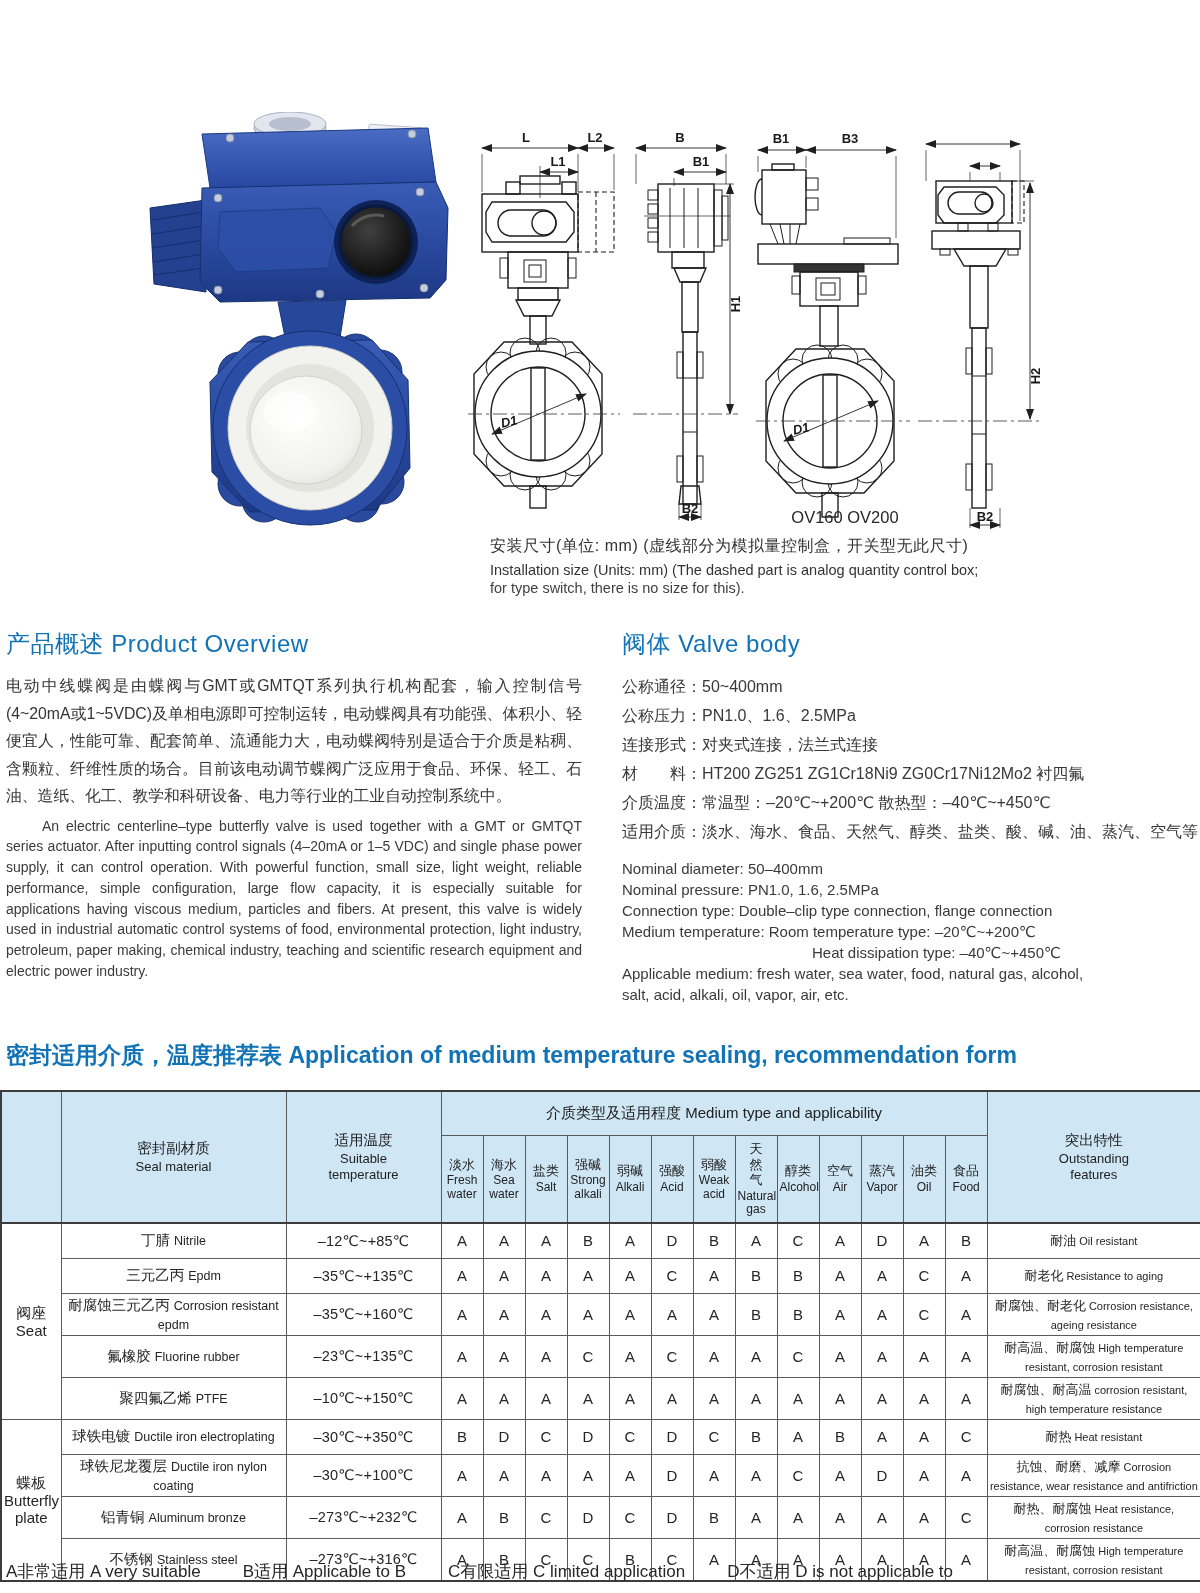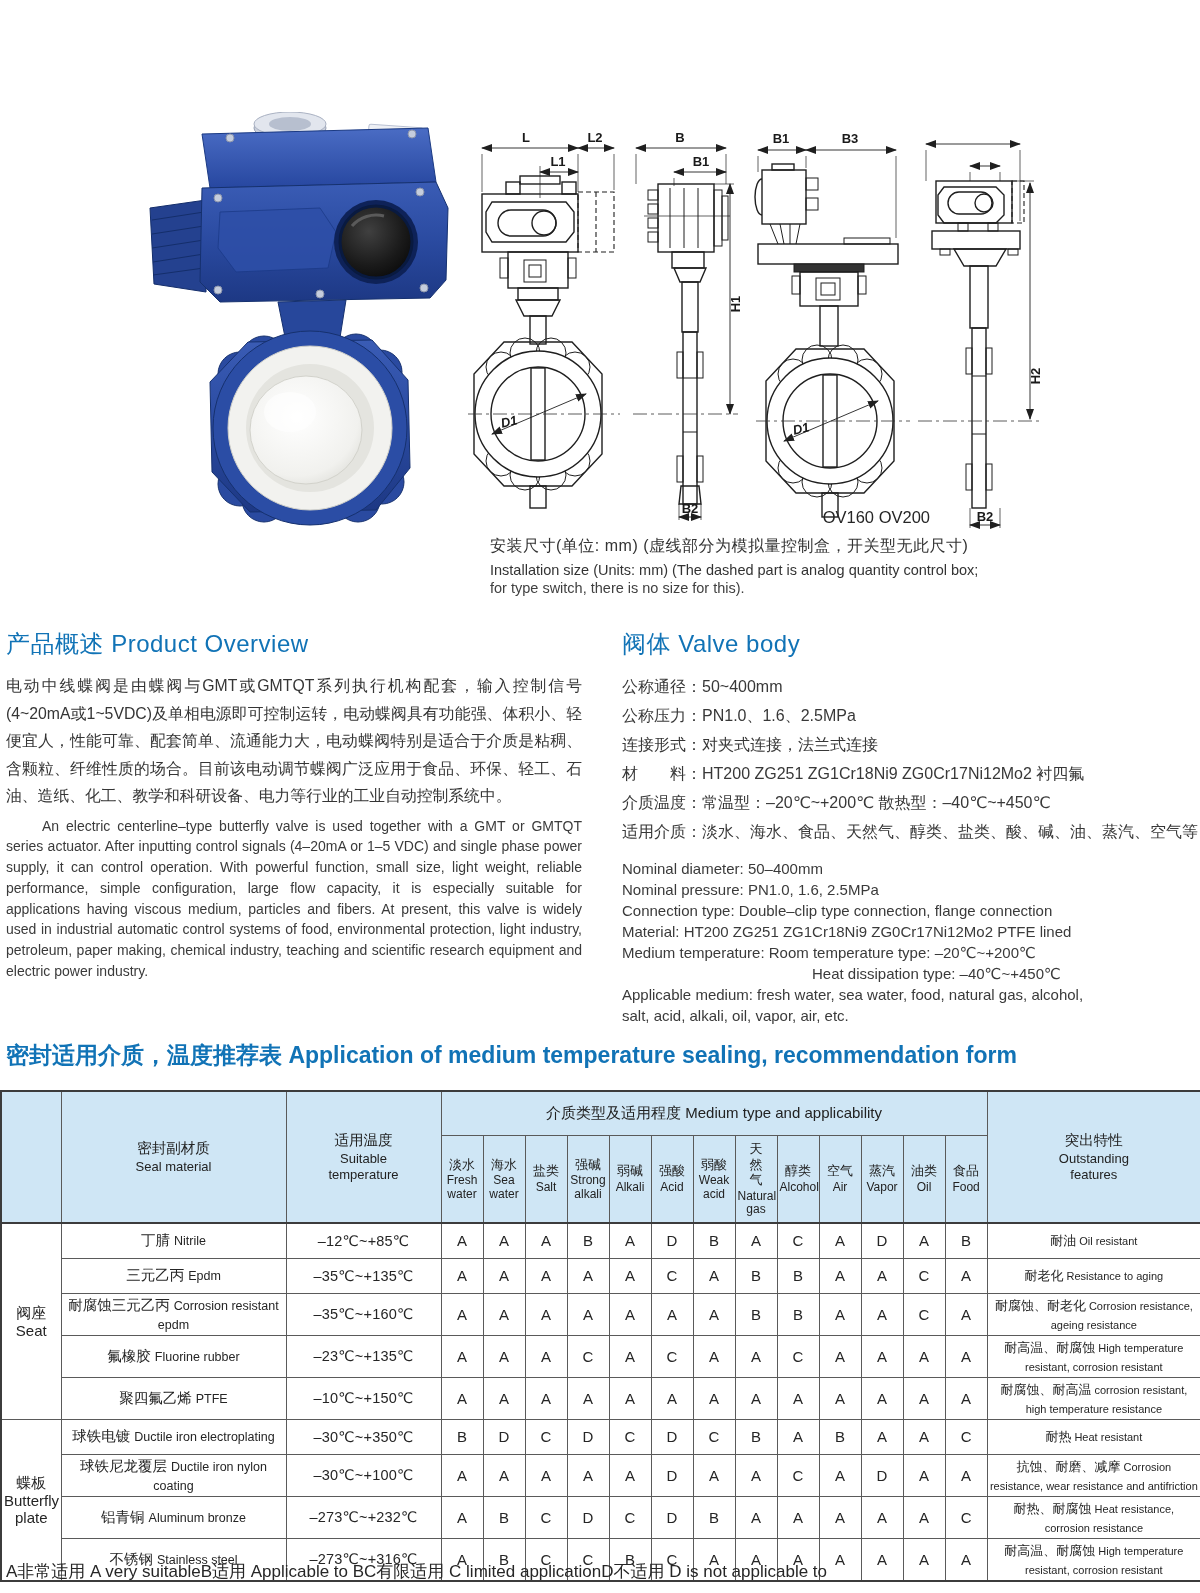--- a/index.html
+++ b/index.html
@@ -8,21 +8,21 @@
 
   
   .hdr{position:absolute;top:6px;right:18px;text-align:right}
   .hdr-zh{font-size:30px;font-weight:bold;color:#231f20;letter-spacing:3px}
   .hdr-en{font-size:20px;font-weight:bold;color:#231f20;margin-top:3px}
 
   
   .photo{position:absolute;left:140px;top:112px;width:330px;height:415px}
   .dwg1{position:absolute;left:468px;top:126px;width:275px;height:400px}
   .dwg2{position:absolute;left:748px;top:126px;width:295px;height:405px}
-  .models{position:absolute;left:760px;top:508px;width:170px;text-align:right;font-size:16.5px;color:#262626}
+  .models{position:absolute;left:760px;top:508px;width:170px;text-align:center;font-size:16.5px;color:#262626}
   .notes{position:absolute;left:490px;top:536px;width:560px}
   .note-zh{font-size:16px;color:#333;letter-spacing:.5px}
   .note-en{font-size:14.5px;color:#333;line-height:18px;margin-top:4px}
   .note-en2{font-size:14.5px;color:#404040;line-height:18px}
 
   
   .sec-h{font-size:24px;font-weight:normal;color:#1173b6;letter-spacing:.5px}
   .overview{position:absolute;left:6px;top:628px;width:576px}
   .ov-zh{margin-top:12px;font-size:15.8px;line-height:27.5px;color:#353535;text-align:justify}
   .ov-en{margin-top:6px;font-size:14px;line-height:20.8px;color:#3a3a3a;text-align:justify;text-indent:36px}
@@ -55,21 +55,21 @@
   .gzh{font-size:15px;line-height:1.3}
   .gen{font-size:15px;line-height:1.15}
   .matzh{font-size:14.5px}
   .maten{font-size:12.5px;margin-left:4px}
   .tempcell{font-size:14.5px;letter-spacing:.2px}
   .ratingcell{font-size:15px}
   .fzh{font-size:13px}
   .fen{font-size:11px;margin-left:3px}
 
   
-  .legend{position:absolute;left:6px;top:1560px;width:1190px;display:flex;font-size:17px;color:#262626;white-space:nowrap}
+  .legend{position:absolute;left:6px;top:1560px;width:1190px;display:flex;gap:42px;font-size:17px;color:#262626;white-space:nowrap}
 
   
   .o{stroke:#1f1f1f;stroke-width:1.4;fill:none}
   .t{stroke:#1f1f1f;stroke-width:1;fill:none}
   .w{fill:#fff;stroke:#1f1f1f;stroke-width:1.4}
   .d{stroke:#1f1f1f;stroke-width:.9;fill:none}
   .x{stroke:#1f1f1f;stroke-width:.7;fill:none}
   .cl{stroke:#333;stroke-width:.8;stroke-dasharray:14 4 3 4;fill:none}
   .dash{stroke:#1f1f1f;stroke-width:1.1;fill:none;stroke-dasharray:5 3}
   .dim{font-family:"Liberation Sans","DejaVu Sans",sans-serif;font-size:13px;font-weight:bold;fill:#1a1a1a;text-anchor:middle}
@@ -385,21 +385,20 @@
         </div>
         <div class="spec-row">
           <span class="spec-label">适用介质：</span>
           <span class="spec-value">淡水、海水、食品、天然气、醇类、盐类、酸、碱、油、蒸汽、空气等</span>
         </div>
       </div>
     <div class="specs-en" id="specs-en">
         <div class="spec-en ind0">Nominal diameter: 50–400mm</div>
         <div class="spec-en ind0">Nominal pressure: PN1.0, 1.6, 2.5MPa</div>
         <div class="spec-en ind0">Connection type: Double–clip type connection, flange connection</div>
-        <div class="spec-en ind0">Material: HT200 ZG251 ZG1Cr18Ni9 ZG0Cr17Ni12Mo2  PTFE lined</div>
         <div class="spec-en ind0">Medium temperature: Room temperature type: –20℃~+200℃</div>
         <div class="spec-en ind1">Heat dissipation type: –40℃~+450℃</div>
         <div class="spec-en ind0">Applicable medium: fresh water,  sea water, food, natural gas, alcohol,</div>
         <div class="spec-en ind2">salt, acid, alkali, oil, vapor, air, etc.</div>
       </div>
   </div>
 
   <div class="tbl-title">密封适用介质，温度推荐表 Application of medium temperature sealing, recommendation form</div>
 
   <table class="seal">

